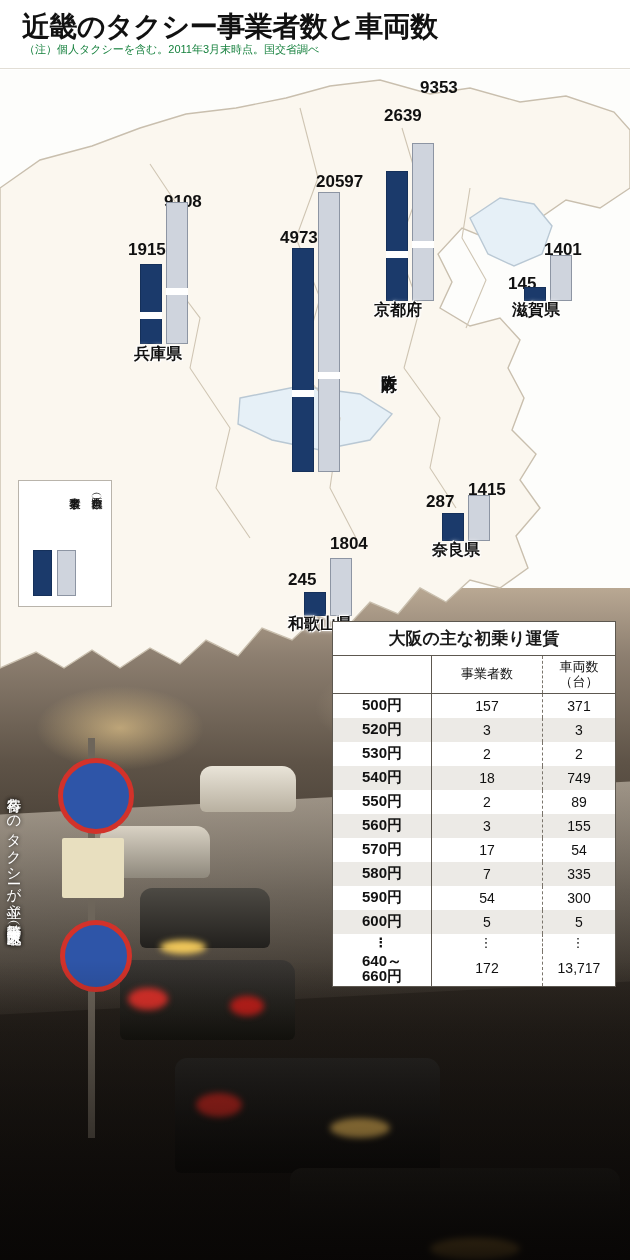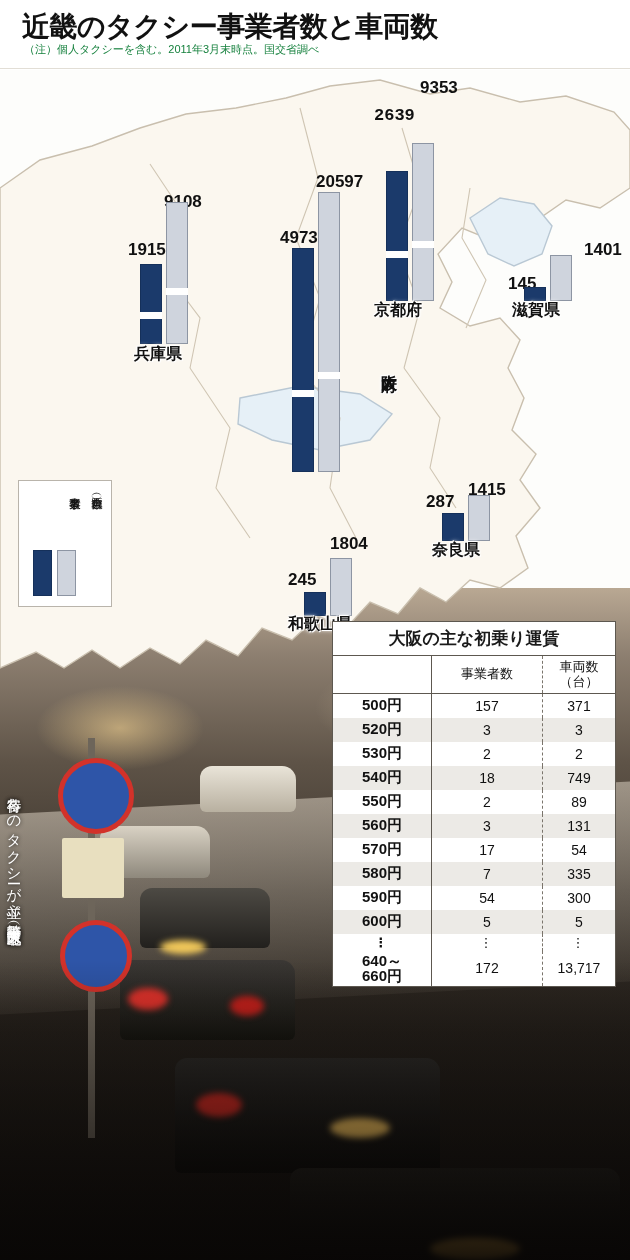--- a/index.html
+++ b/index.html
@@ -134,36 +134,36 @@
           <div class="notch" style="bottom:24px;"></div>
         </div>
       <div class="bar veh" style="height:140px;">
           <div class="notch" style="bottom:48px;"></div>
         </div>
     </div>
     <div class="pref" style="left:0px;top:188px;margin-left:6px;">兵庫県</div>
   </div>
 
   <div class="grp" style="left:374px;top:10px;width:120px;height:245px;">
-    <div class="lbl-op" style="left:0px;top:28px;font-family:Liberation Mono, monospace;">2639</div>
+    <div class="lbl-op" style="left:10px;top:28px;">2639</div>
     <div class="lbl-veh" style="left:46px;top:0px;">9353</div>
     <div class="bars" style="left:12px;">
       <div class="bar op" style="height:128px;">
           <div class="notch" style="bottom:42px;"></div>
         </div>
       <div class="bar veh" style="height:156px;">
           <div class="notch" style="bottom:52px;"></div>
         </div>
     </div>
     <div class="pref" style="left:0px;top:222px;text-align:center;">京都府</div>
   </div>
 
   <div class="grp" style="left:508px;top:110px;width:110px;height:145px;">
     <div class="lbl-op" style="left:0px;top:96px;">145</div>
-    <div class="lbl-veh" style="left:36px;top:62px;padding-left:40px;">1401</div>
+    <div class="lbl-veh" style="left:36px;top:62px;">1401</div>
     <div class="bars" style="left:16px;">
       <div class="bar op" style="height:12px;"></div>
       <div class="bar veh" style="height:44px;"></div>
     </div>
     <div class="pref" style="left:4px;top:122px;">滋賀県</div>
   </div>
 
   <div class="grp" style="left:278px;top:78px;width:130px;height:390px;">
     <div class="lbl-op" style="left:2px;top:82px;">4973</div>
     <div class="lbl-veh" style="left:38px;top:26px;">20597</div>
@@ -244,21 +244,21 @@
           <td>749</td>
         </tr>
         <tr>
           <td class="c0">550円</td>
           <td class="c1">2</td>
           <td>89</td>
         </tr>
         <tr class="alt">
           <td class="c0">560円</td>
           <td class="c1">3</td>
-          <td>131</td>
+          <td>155</td>
         </tr>
         <tr>
           <td class="c0">570円</td>
           <td class="c1">17</td>
           <td>54</td>
         </tr>
         <tr class="alt">
           <td class="c0">580円</td>
           <td class="c1">7</td>
           <td>335</td>

